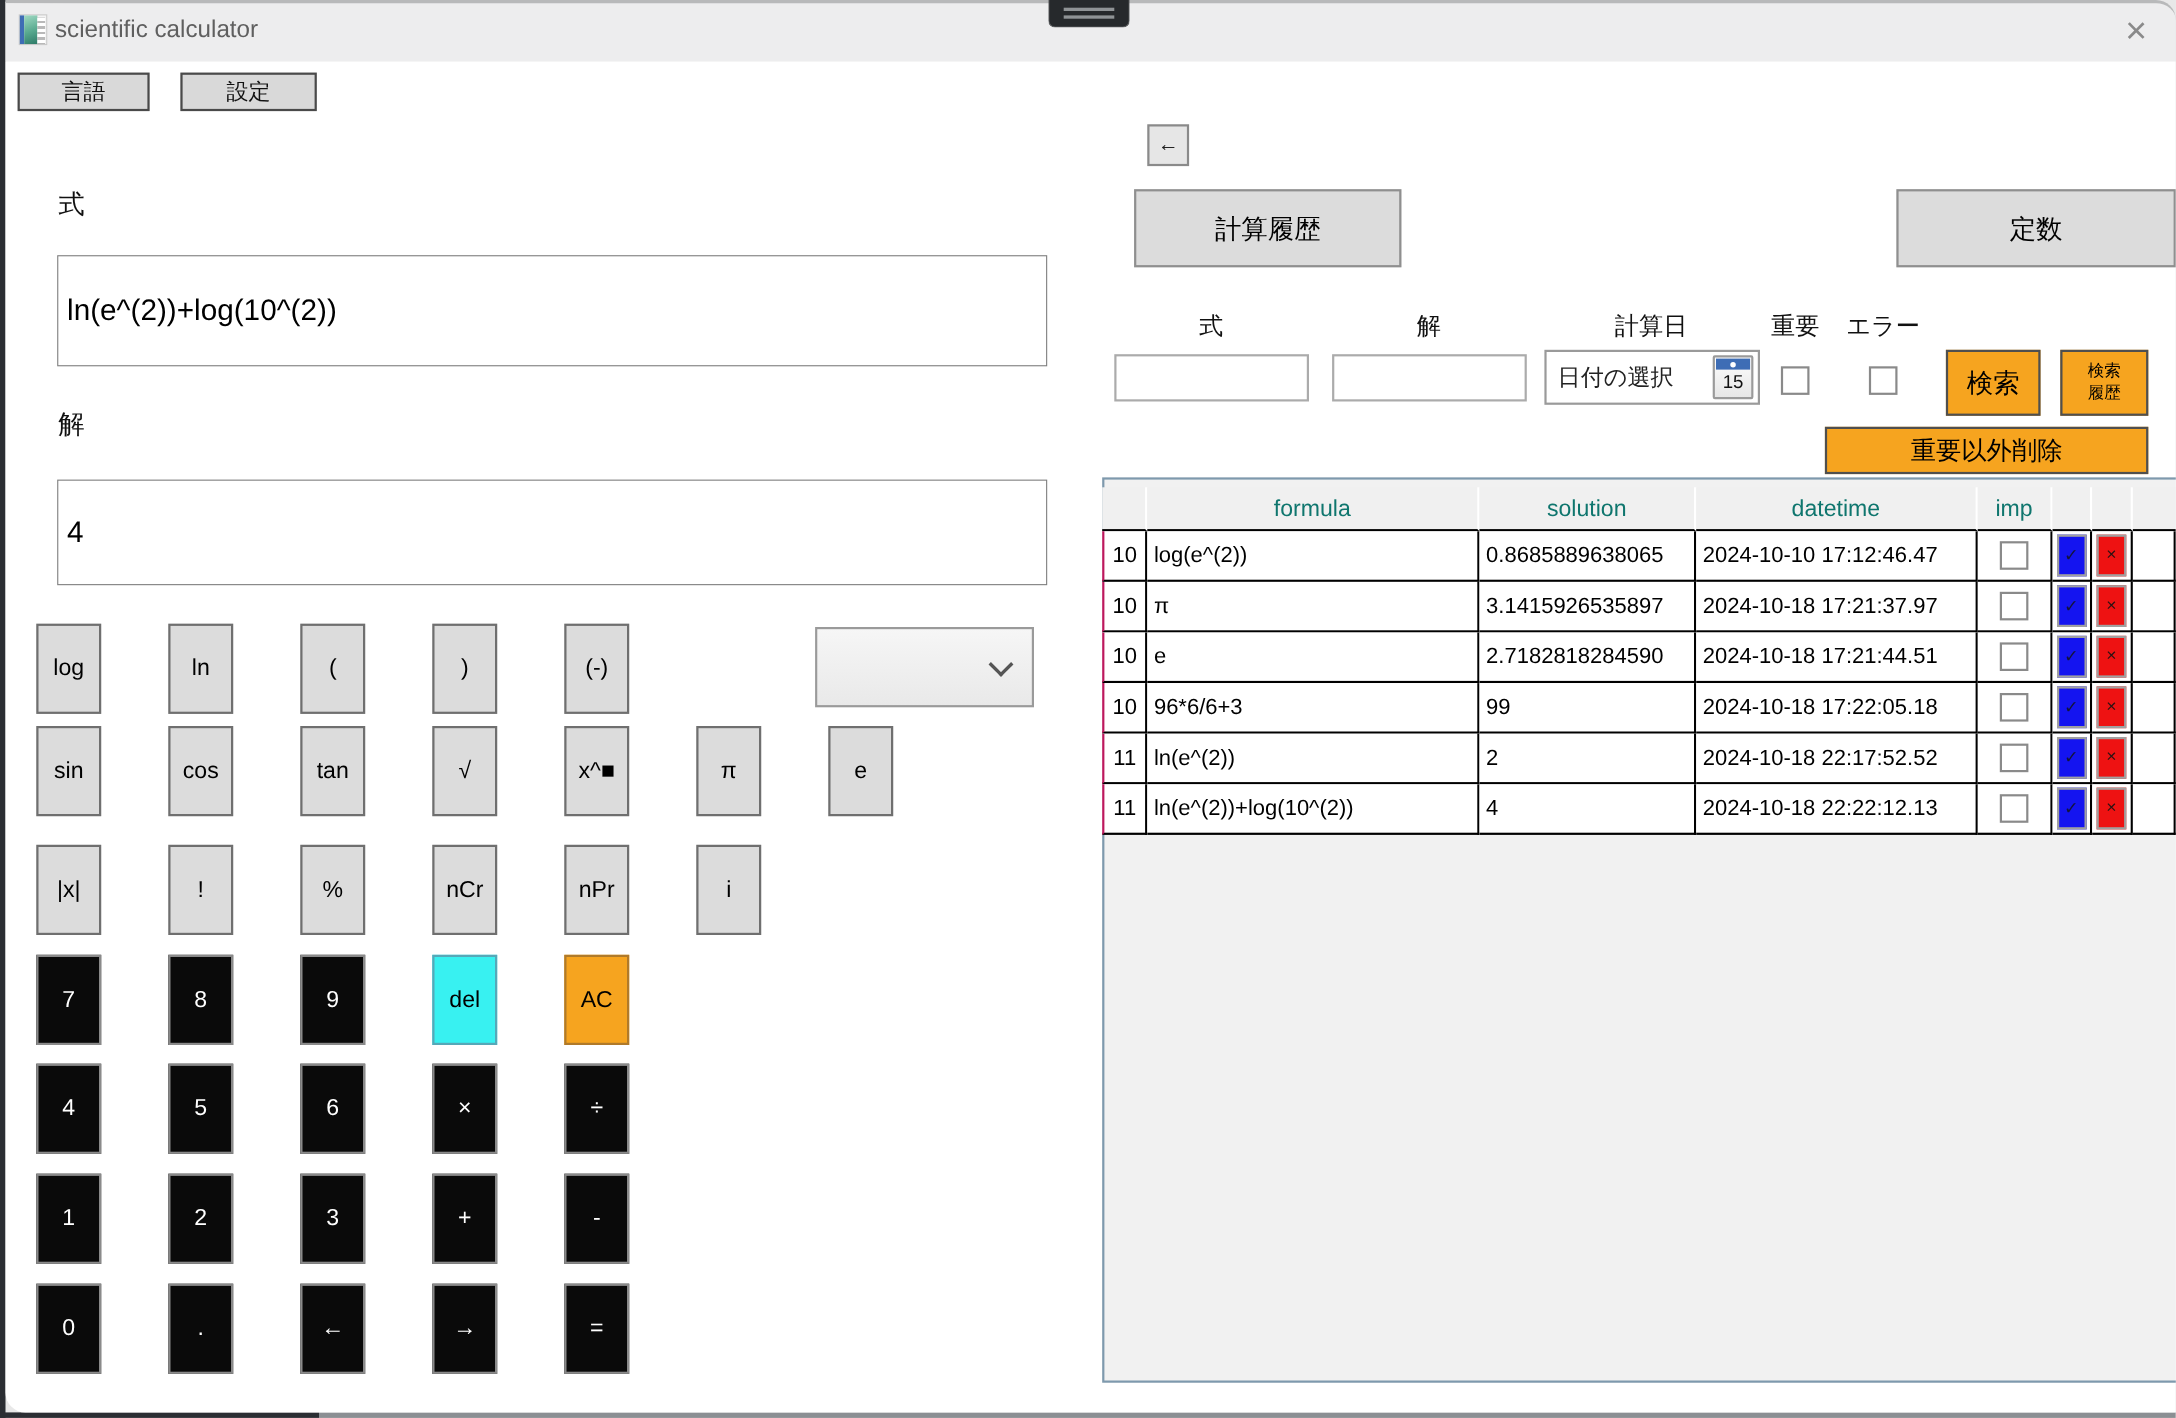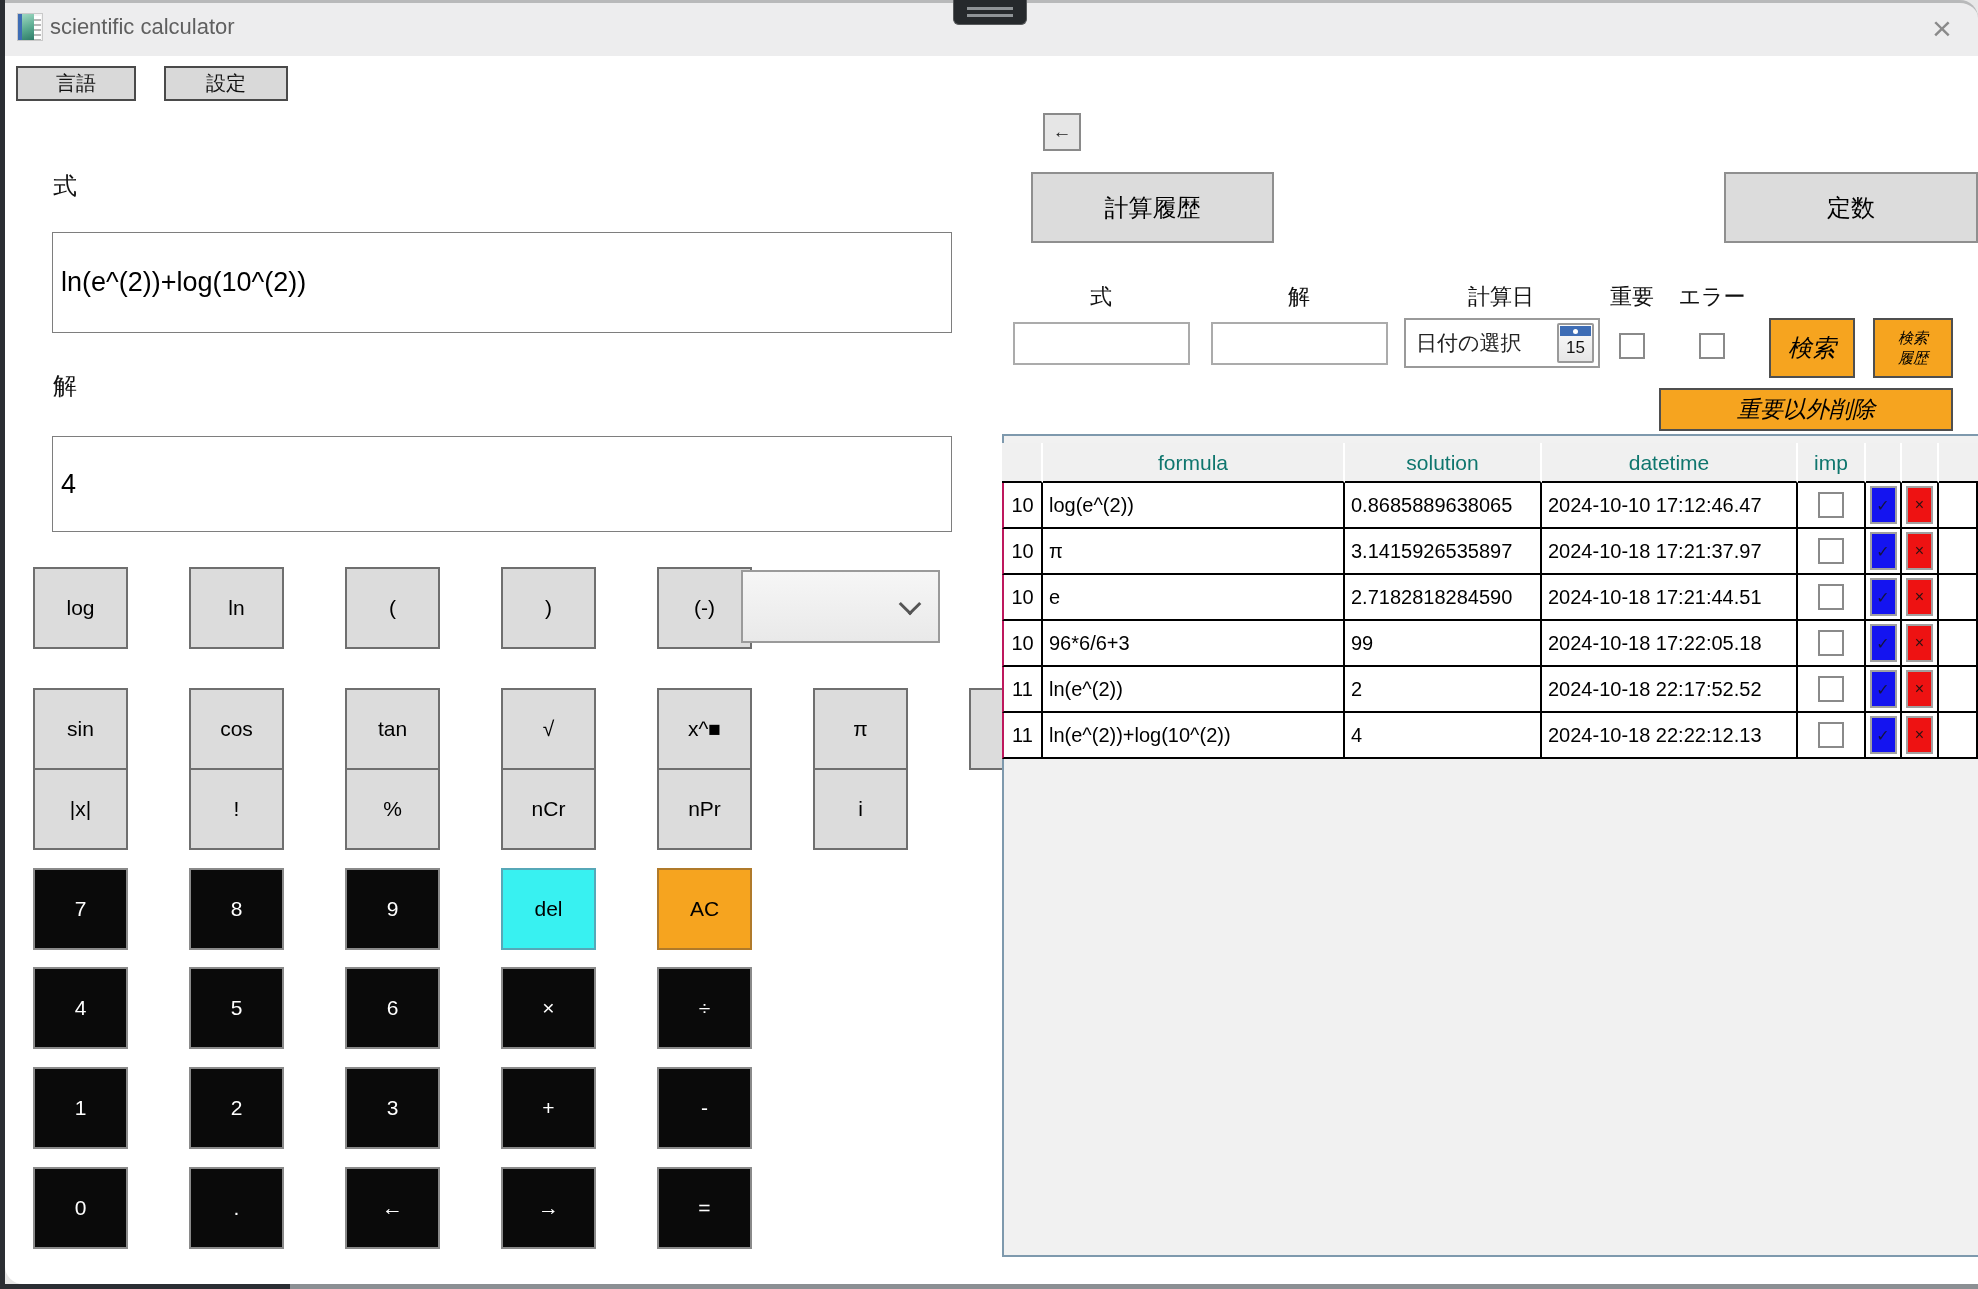--- a/index.html
+++ b/index.html
@@ -25,22 +25,22 @@
   .menu-set{left:164px;top:66px;width:124px;}
   
   .io-label{position:absolute;font-size:24px;color:#111;}
   .lbl-shiki{left:53px;top:170px;}
   .lbl-kai{left:53px;top:370px;}
   .io-box{position:absolute;left:52px;width:900px;background:#fff;border:1px solid #7e7e7e;box-sizing:border-box;display:flex;align-items:center;padding-left:8px;font-size:27px;color:#000;}
   .box-formula{top:232px;height:101px;}
   .box-solution{top:436px;height:96px;}
   
   .krow{position:absolute;left:33px;display:flex;gap:61px;}
-  .r1{top:567px;}.r2{top:688px;}.r3{top:768px;}.r4{top:868px;}.r5{top:967px;}.r6{top:1067px;}.r7{top:1167px;}
-  .key{width:95px;height:82px;box-sizing:border-box;background:#dcdcdc;border:2px solid #6f6f6f;display:flex;align-items:center;justify-content:center;font-size:21px;color:#000;cursor:pointer;padding:0;font-family:inherit;}
+  .r1{top:567px;}.r2{top:660px;}.r3{top:768px;}.r4{top:868px;}.r5{top:967px;}.r6{top:1067px;}.r7{top:1167px;}
+  .key{width:59px;height:82px;box-sizing:border-box;background:#dcdcdc;border:2px solid #6f6f6f;display:flex;align-items:center;justify-content:center;font-size:21px;color:#000;cursor:pointer;padding:0;font-family:inherit;}
   .key.dark{background:#0a0a0a;color:#fff;border-color:#8a8a8a;}
   .key.del{background:#38f1f1;border-color:#56a8b8;}
   .key.ac{background:#f6a41f;border-color:#b07a2a;}
   .combo{position:absolute;left:708px;top:3px;width:199px;height:73px;background:linear-gradient(#f6f6f6,#e9e9e9);border:2px solid #9a9a9a;box-sizing:border-box;cursor:pointer;}
   .combo .chev{position:absolute;right:20px;top:24px;width:13px;height:13px;border-right:3px solid #555;border-bottom:3px solid #555;transform:rotate(45deg);}
   
   .back-btn{position:absolute;left:1043px;top:113px;width:38px;height:38px;background:#e6e6e6;border:2px solid #8a8a8a;box-sizing:border-box;font-size:19px;color:#222;display:flex;align-items:center;justify-content:center;cursor:pointer;padding:0;}
   .tab-btn{position:absolute;top:172px;height:71px;background:#dcdcdc;border:2px solid #8f8f8f;box-sizing:border-box;font-size:24px;color:#000;display:flex;align-items:center;justify-content:center;cursor:pointer;padding:0;font-family:inherit;}
   .tab-history{left:1031px;width:243px;}
   .tab-fav{left:1377px;width:250px;}
@@ -51,21 +51,21 @@
   .in-kai{left:1211px;}
   .datepicker{position:absolute;left:1404px;top:318px;width:196px;height:50px;background:#fff;border:2px solid #9a9a9a;box-sizing:border-box;display:flex;align-items:center;cursor:pointer;}
   .dp-text{font-size:21px;color:#222;padding-left:10px;flex:1;}
   .dp-icon{position:relative;width:37px;height:40px;margin-right:4px;background:linear-gradient(#fdfdfd,#e6e6e6);border:2px solid #9a9a9a;box-sizing:border-box;border-radius:2px;}
   .dp-top{position:absolute;left:1px;top:1px;right:1px;height:10px;background:#3e6db5;display:flex;align-items:center;justify-content:center;}
   .dp-dot{width:5px;height:5px;border-radius:50%;background:#fff;}
   .dp-day{position:absolute;left:0;right:0;top:13px;text-align:center;font-size:17px;color:#111;}
   .s-check{position:absolute;top:333px;width:26px;height:26px;background:#fff;border:2px solid #8a8a8a;box-sizing:border-box;cursor:pointer;}
   .chk-imp{left:1619px;}
   .chk-err{left:1699px;}
-  .orange-btn{position:absolute;background:#f6a41f;border:2px solid #4f4f4f;box-sizing:border-box;color:#000;display:flex;align-items:center;justify-content:center;cursor:pointer;padding:0;font-family:inherit;font-style:italic;}
+  .orange-btn{position:absolute;background:#f6a41f;border:2px solid #4f4f4f;box-sizing:border-box;color:#000;display:flex;align-items:center;justify-content:center;cursor:pointer;padding:0;font-family:inherit;}
   .btn-search{left:1769px;top:318px;width:86px;height:60px;font-size:24px;}
   .btn-search-history{left:1873px;top:318px;width:80px;height:60px;font-size:15px;flex-direction:column;line-height:1.35;}
   .btn-del-unimp{left:1659px;top:388px;width:294px;height:43px;font-size:23px;}
   
   .table-panel{position:absolute;left:1002px;top:434px;width:980px;height:823px;background:#f1f1f1;border:2px solid #7e99ad;box-sizing:border-box;}
   .grid-table{position:absolute;left:1002px;top:443px;display:grid;grid-template-columns:41px 302px 197px 256px 68px 36px 37px 39px;}
   .th{height:40px;line-height:40px;background:#f0f0f0;border-right:2px solid #ffffff;border-bottom:2px solid #000;text-align:center;font-size:21px;color:#0f766e;box-sizing:border-box;}
   .th:nth-child(8){border-right:none;}
   .td{height:46px;background:#fff;border-right:2px solid #000;border-bottom:2px solid #000;box-sizing:border-box;font-size:20px;color:#000;display:flex;align-items:center;overflow:hidden;white-space:nowrap;}
   .td.first{border-left:2px solid #be185d;justify-content:center;}

